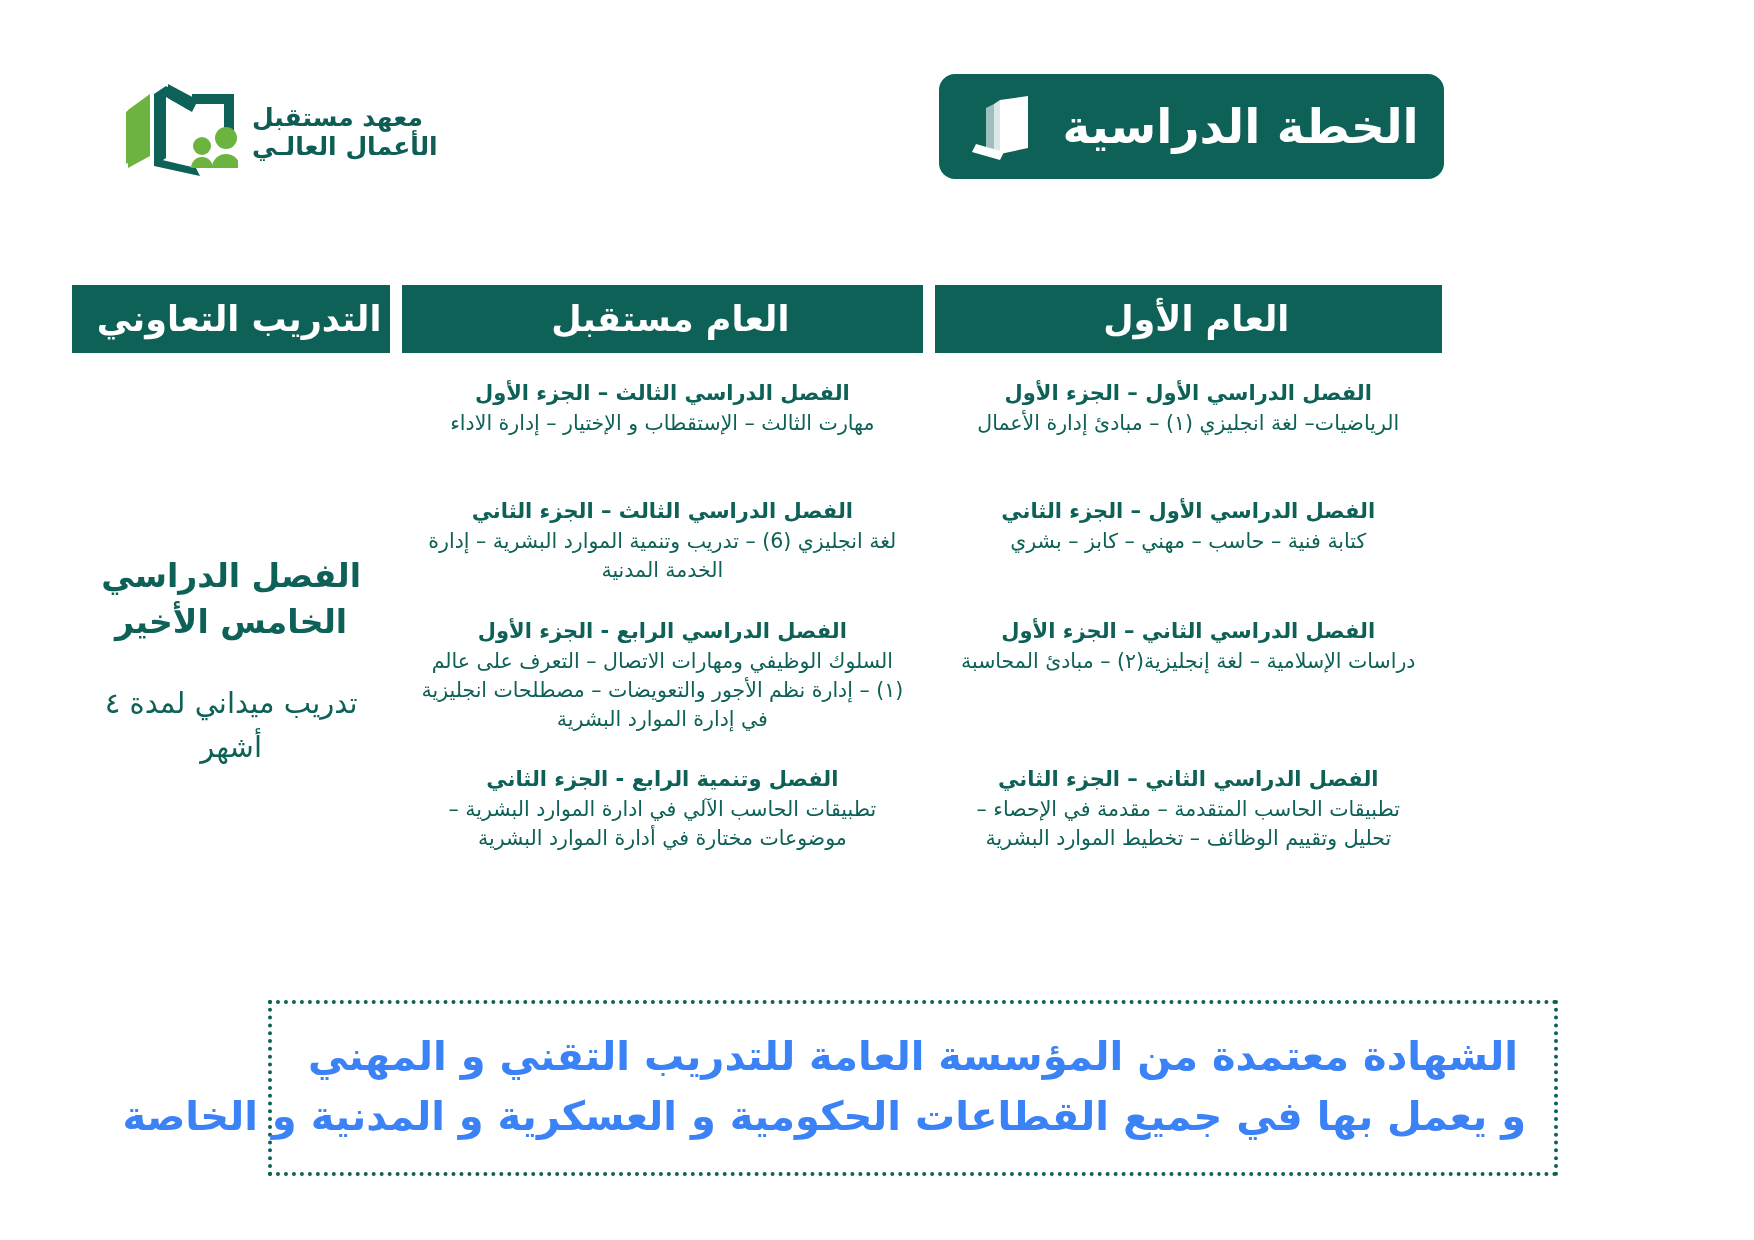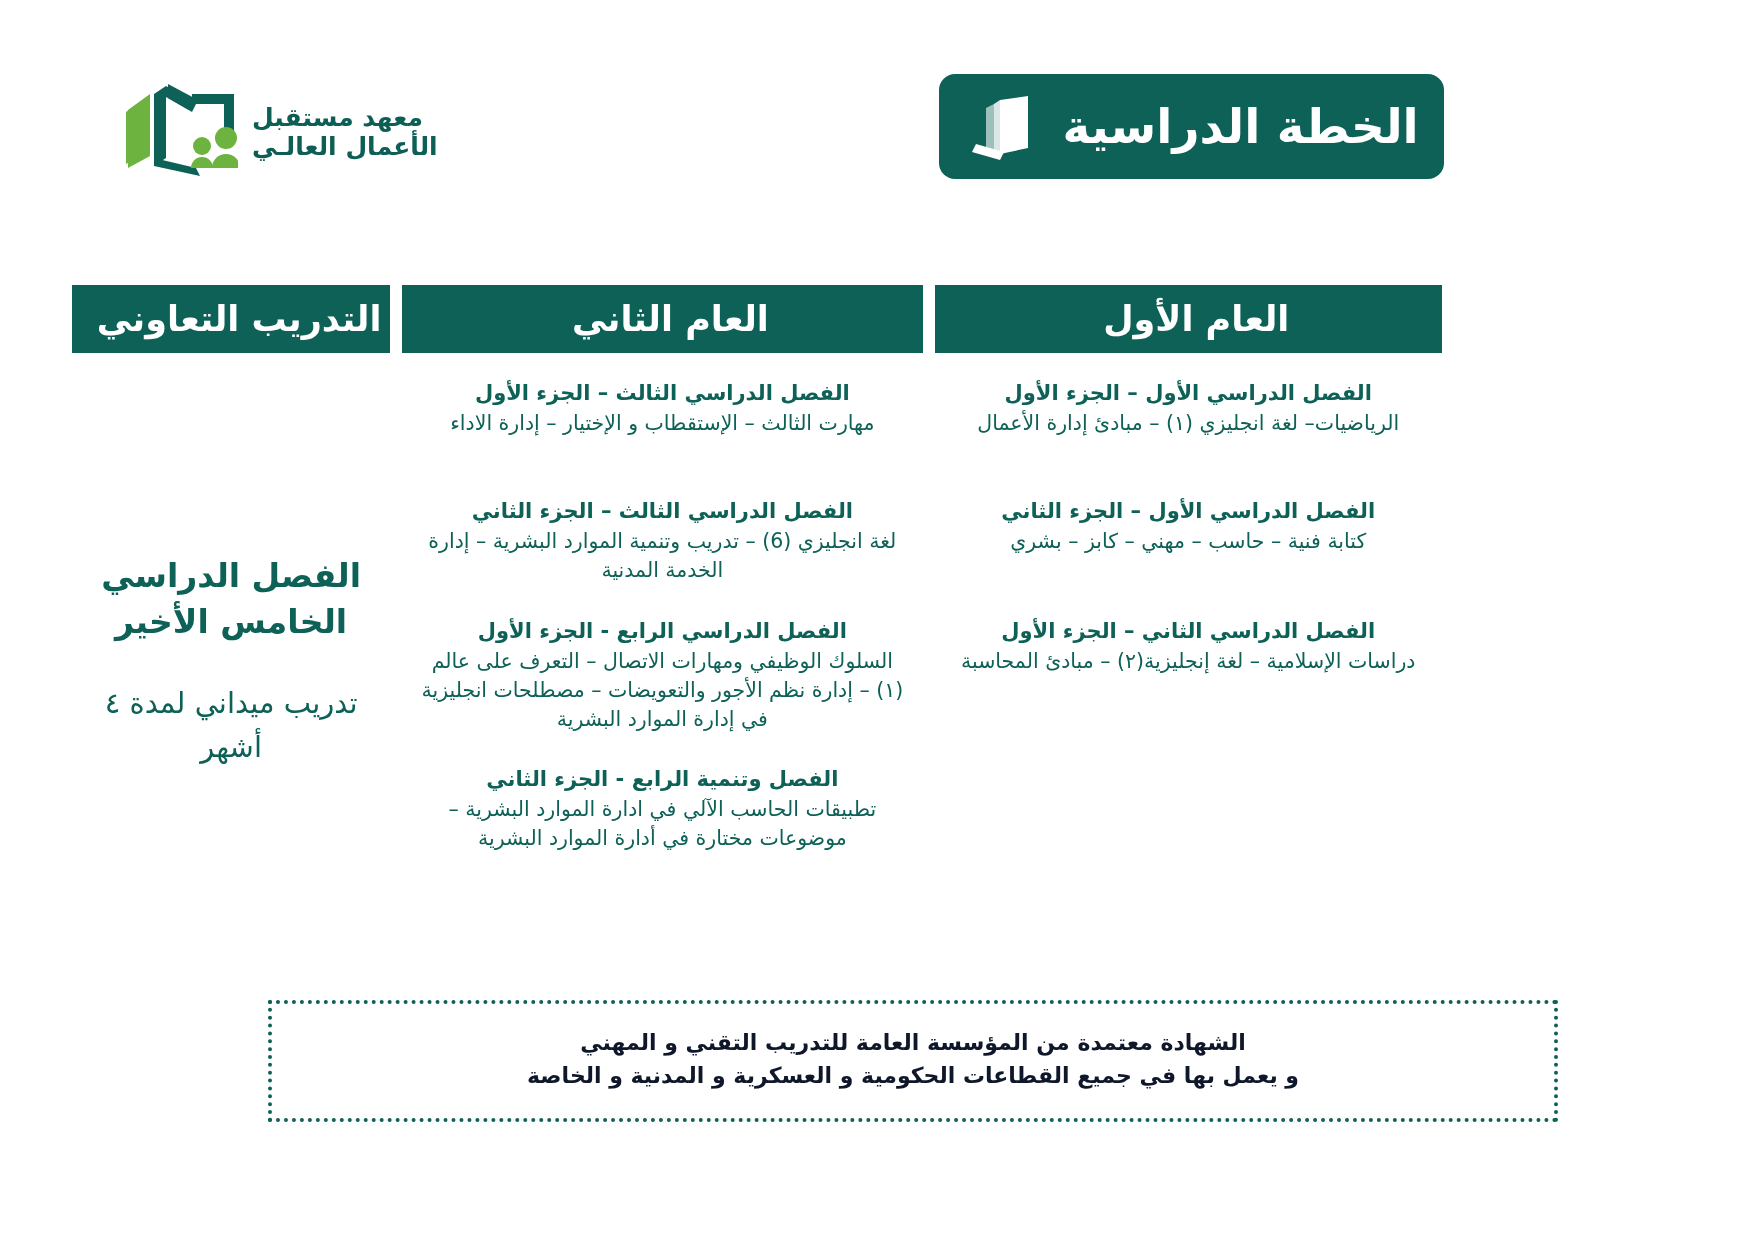--- a/index.html
+++ b/index.html
@@ -183,23 +183,23 @@
     left: 268px;
     top: 1000px;
     width: 1290px;
     box-sizing: border-box;
     border: 4px dotted #0d6157;
     padding: 22px 28px 26px 28px;
     text-align: center;
     direction: rtl;
   }
   .cert .line {
-    font-size: 22px;
-    font-weight: 700;
-    color: #0f172a;
+    font-size: 40px;
+    font-weight: 700;
+    color: #3b82f6;
     line-height: 1.5;
     letter-spacing: 0.5px;
     white-space: nowrap;
   }
 </style>
 </head>
 <body>
 
 <div class="top-bar">
 
@@ -240,39 +240,43 @@
         <path d="M30 14 L30 62 L22 66 L22 18 Z" fill="#ffffff" opacity="0.6"></path>
       </svg>
     </span>
   </div>
 </div>
 
 <div class="plan">
 
   <div class="head-row">
     <div class="head-cell col-y1">العام الأول</div>
-    <div class="head-cell col-y2">العام الثاني</div>
+    <div class="head-cell col-y2">العام مستقبل</div>
     <div class="head-cell col-coop">التدريب التعاوني</div>
   </div>
 
   <div class="body-row">
 
     <div class="col col-y1">
       <div class="cell h1">
         <div class="term">الفصل الدراسي الأول – الجزء الأول</div>
         <div class="courses">الرياضيات– لغة انجليزي (١) – مبادئ إدارة الأعمال</div>
       </div>
       <div class="cell h2">
         <div class="term">الفصل الدراسي الأول – الجزء الثاني</div>
         <div class="courses">كتابة فنية – حاسب – مهني – كابز – بشري</div>
       </div>
       <div class="cell h3">
         <div class="term">الفصل الدراسي الثاني – الجزء الأول</div>
         <div class="courses">دراسات الإسلامية – لغة إنجليزية(٢) – مبادئ المحاسبة</div>
       </div>
+      <div class="cell h4">
+        <div class="term">الفصل الدراسي الثاني – الجزء الثاني</div>
+        <div class="courses">تطبيقات الحاسب المتقدمة – مقدمة في الإحصاء – تحليل وتقييم الوظائف – تخطيط الموارد البشرية</div>
+      </div>
     </div>
 
     <div class="col col-y2">
       <div class="cell h1">
         <div class="term">الفصل الدراسي الثالث – الجزء الأول</div>
         <div class="courses">مهارت الثالث – الإستقطاب و الإختيار – إدارة الاداء</div>
       </div>
       <div class="cell h2">
         <div class="term">الفصل الدراسي الثالث – الجزء الثاني</div>
         <div class="courses">لغة انجليزي (6) – تدريب وتنمية الموارد البشرية – إدارة الخدمة المدنية</div>

